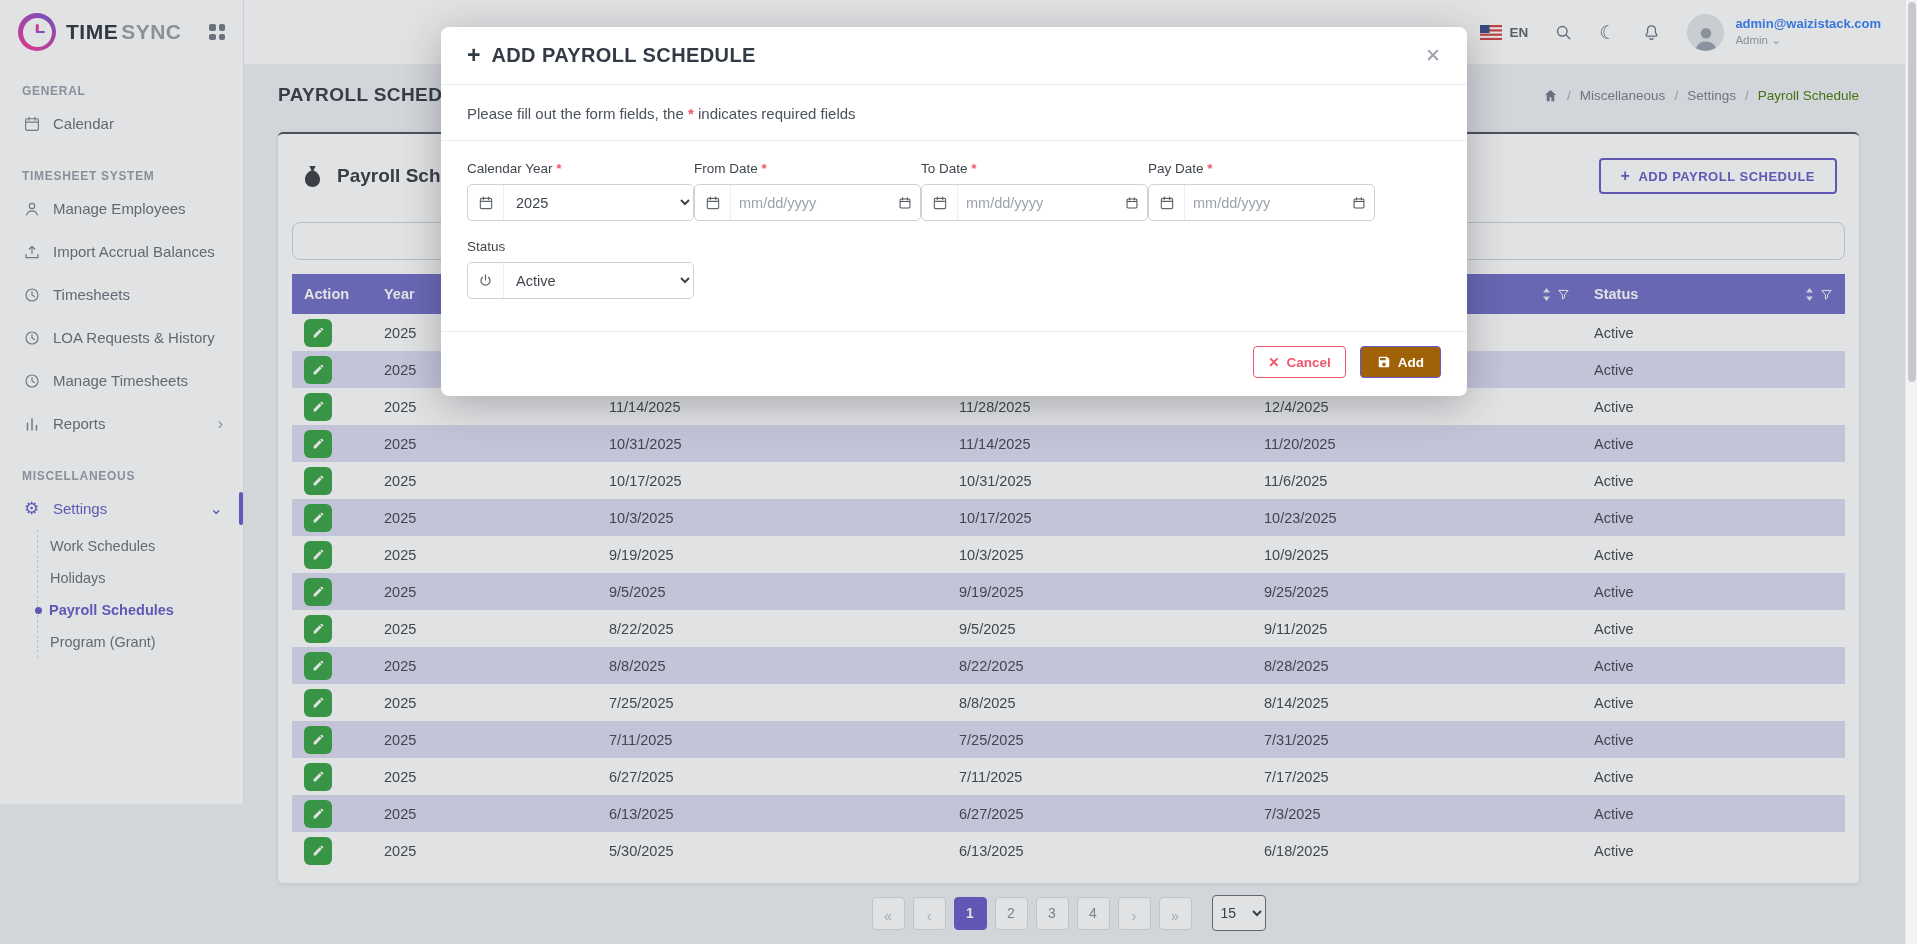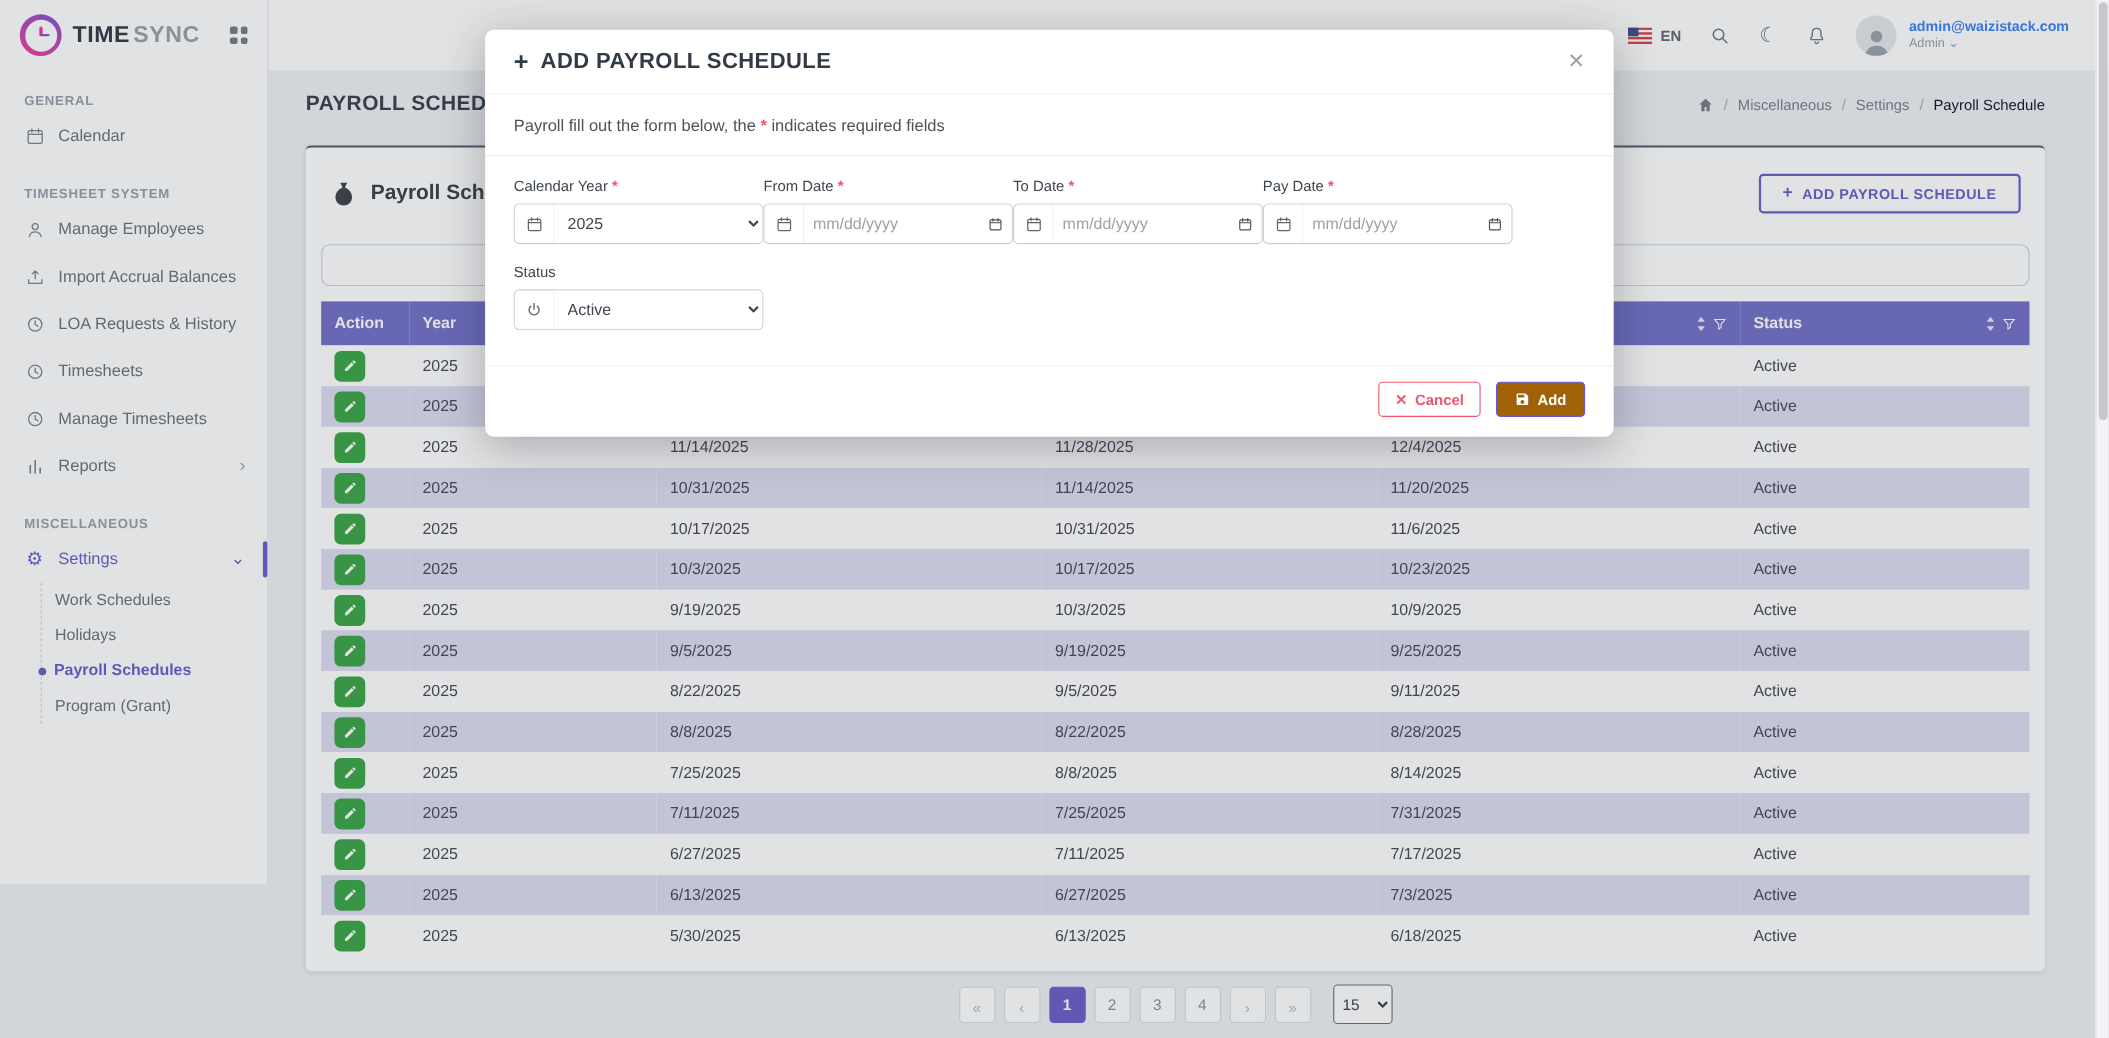--- a/index.html
+++ b/index.html
@@ -40,21 +40,21 @@
   .user-wrap { display:flex; align-items:center; gap:11px; cursor:pointer; }
   .avatar { width:37px; height:37px; border-radius:50%; background:#e3e6ea; display:flex; align-items:flex-end; justify-content:center; overflow:hidden; }
   .user-block { line-height:1.3; }
   .user-email { font-size:13px; font-weight:bold; color:#3b82f6; }
   .user-role { font-size:11.5px; color:#98a1ac; }
 
   .page-title-row { height:62px; display:flex; align-items:center; justify-content:space-between; padding:0 58px 0 34px; }
   .page-title { font-size:19px; font-weight:bold; color:#3b4049; letter-spacing:.4px; }
   .breadcrumb { display:flex; align-items:center; gap:9px; font-size:13.5px; color:#7a828c; }
   .crumb-sep { color:#a6adb5; }
-  .crumb.last { color:#0f172a; }
+  .crumb.last { color:#4d7c0f; }
   .crumb { cursor:pointer; }
 
   
   .content { padding:6px 58px 0 34px; }
   .card { background:#fff; border-radius:5px; border-top:2px solid #515862; box-shadow:0 1px 4px rgba(60,65,80,.12); padding:14px 14px 14px; }
   .card-head { display:flex; align-items:center; justify-content:space-between; padding:10px 8px 28px; }
   .card-title-wrap { display:flex; align-items:center; gap:12px; }
   .card-title { font-size:19px; font-weight:bold; color:#3b4049; }
   .add-btn { display:flex; align-items:center; gap:8px; border:2px solid #6b5eca; color:#6b5eca; background:#fff; border-radius:4px; padding:8px 20px; font-weight:bold; font-size:13px; letter-spacing:.5px; cursor:pointer; font-family:inherit; }
   .add-btn .plus { font-size:16px; font-weight:bold; line-height:1; }
@@ -157,31 +157,31 @@
       <span class="nav-label">Import Accrual Balances</span>
     </div>
 
     <div class="nav-item">
       <span class="nav-ico">
         <svg width="18" height="18" viewBox="0 0 24 24">
             <circle cx="12" cy="12" r="8" fill="none" stroke="currentColor" stroke-width="1.6"></circle>
             <path d="M12 7.5V12l3.2 2" fill="none" stroke="currentColor" stroke-width="1.6" stroke-linecap="round"></path>
           </svg>
       </span>
-      <span class="nav-label">LOA Requests &amp; History</span>
+      <span class="nav-label">Timesheets</span>
     </div>
 
     <div class="nav-item">
       <span class="nav-ico">
         <svg width="18" height="18" viewBox="0 0 24 24">
             <circle cx="12" cy="12" r="8" fill="none" stroke="currentColor" stroke-width="1.6"></circle>
             <path d="M12 7.5V12l3.2 2" fill="none" stroke="currentColor" stroke-width="1.6" stroke-linecap="round"></path>
           </svg>
       </span>
-      <span class="nav-label">Timesheets</span>
+      <span class="nav-label">LOA Requests &amp; History</span>
     </div>
 
     <div class="nav-item">
       <span class="nav-ico">
         <svg width="18" height="18" viewBox="0 0 24 24">
             <circle cx="12" cy="12" r="8" fill="none" stroke="currentColor" stroke-width="1.6"></circle>
             <path d="M12 7.5V12l3.2 2" fill="none" stroke="currentColor" stroke-width="1.6" stroke-linecap="round"></path>
           </svg>
       </span>
       <span class="nav-label">Manage Timesheets</span>
@@ -641,21 +641,21 @@
 <div class="modal">
   <div class="modal-head">
     <div class="modal-title-wrap">
       <span class="plus">+</span>
       <h2 class="modal-title">ADD PAYROLL SCHEDULE</h2>
     </div>
     <button class="modal-close">✕</button>
   </div>
 
   <div class="modal-body">
-    <p class="modal-desc"><span>Payroll fill out the form below, the </span><span class="req">*</span><span> indicates required fields</span></p>
+    <p class="modal-desc"><span>Please fill out the form fields, the </span><span class="req">*</span><span> indicates required fields</span></p>
     <div class="modal-divider"></div>
 
     <div class="form-row">
       <div class="field">
         <label><span>Calendar Year</span> <span class="req">*</span></label>
         <div class="igroup">
           <span class="iaddon">
             <svg width="16" height="16" viewBox="0 0 24 24">
                 <rect x="3.5" y="5" width="17" height="15.5" rx="2" fill="none" stroke="currentColor" stroke-width="1.7"></rect>
                 <path d="M3.5 9.5h17" stroke="currentColor" stroke-width="1.7"></path>

